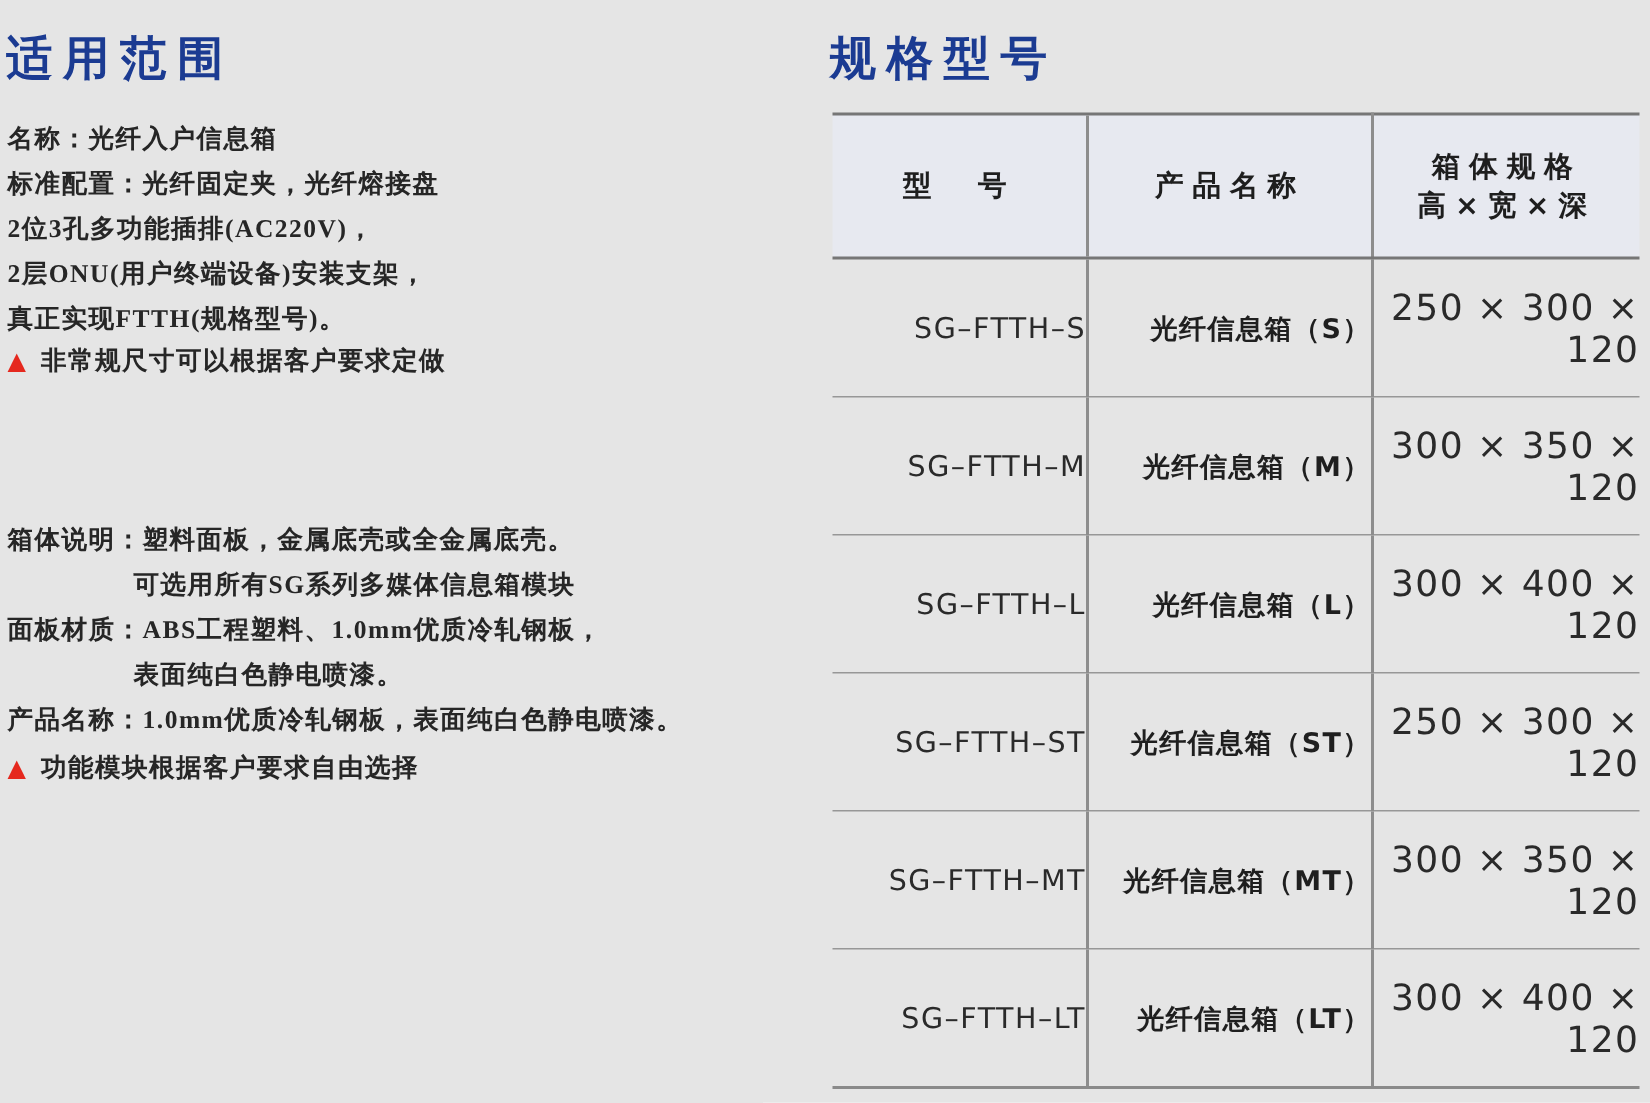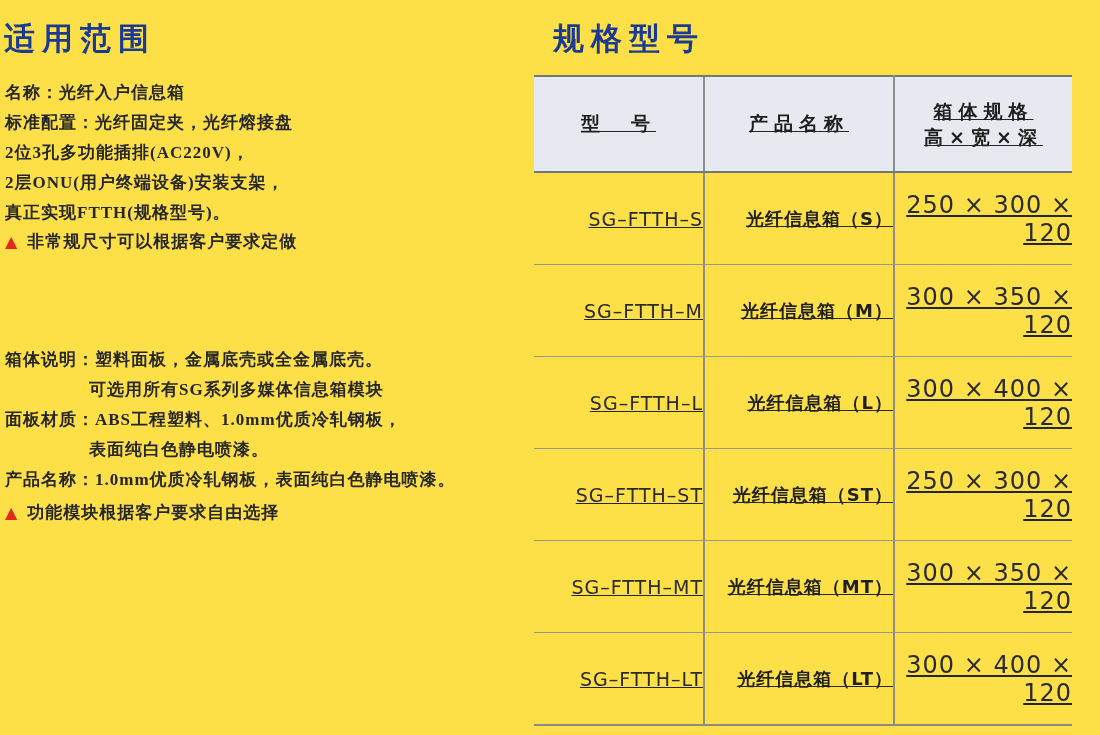--- a/index.html
+++ b/index.html
@@ -1,17 +1,17 @@
 <!DOCTYPE html>
 <html><head>
 <meta charset="utf-8">
 <style>
   html,body{margin:0;padding:0;}
   .page{
-    position:relative;width:1100px;height:735px;background:#fde047;overflow:hidden;
+    position:relative;width:1100px;height:735px;background:#e5e5e5;overflow:hidden;
     font-family:"DejaVu Sans","Liberation Sans",sans-serif;color:#262626;
   }
   .section-title{
     position:absolute;font-size:31px;font-weight:bold;color:#1b3b92;
     letter-spacing:7px;white-space:nowrap;
   }
   #left-title{left:4px;top:18px;}
   #right-title{left:553px;top:18px;}
   .text-block{position:absolute;left:5px;font-size:17px;font-weight:bold;color:#262626;}
   #block1{top:78px;}
@@ -19,22 +19,22 @@
   .tline{height:30px;line-height:30px;white-space:nowrap;letter-spacing:1px;font-family:Liberation Serif, serif;}
   .tline.indent{padding-left:84px;}
   .note{
     position:absolute;left:5px;font-size:17px;font-weight:bold;color:#262626;
     white-space:nowrap;letter-spacing:1px;height:24px;line-height:24px;
   }
   #note1{top:229px;}
   #note2{top:500px;}
   .tri{color:#e5281e;font-size:16px;margin-right:9px;}
   .spec-table{
-    position:absolute;left:534px;top:75px;width:538px;
-    border-collapse:collapse;table-layout:fixed;text-decoration:underline;
+    position:absolute;left:555px;top:75px;width:538px;
+    border-collapse:collapse;table-layout:fixed;
   }
   .spec-table th{
     height:94px;background:#e7e9f0;font-size:19px;font-weight:bold;color:#1e1e1e;
     text-align:center;vertical-align:middle;letter-spacing:6px;
     border-top:2px solid #767676;border-bottom:2px solid #767676;padding:0;
   }
   .spec-table td{
     height:91px;text-align:right;vertical-align:middle;padding:0;
     border-bottom:1px solid #979797;
   }

